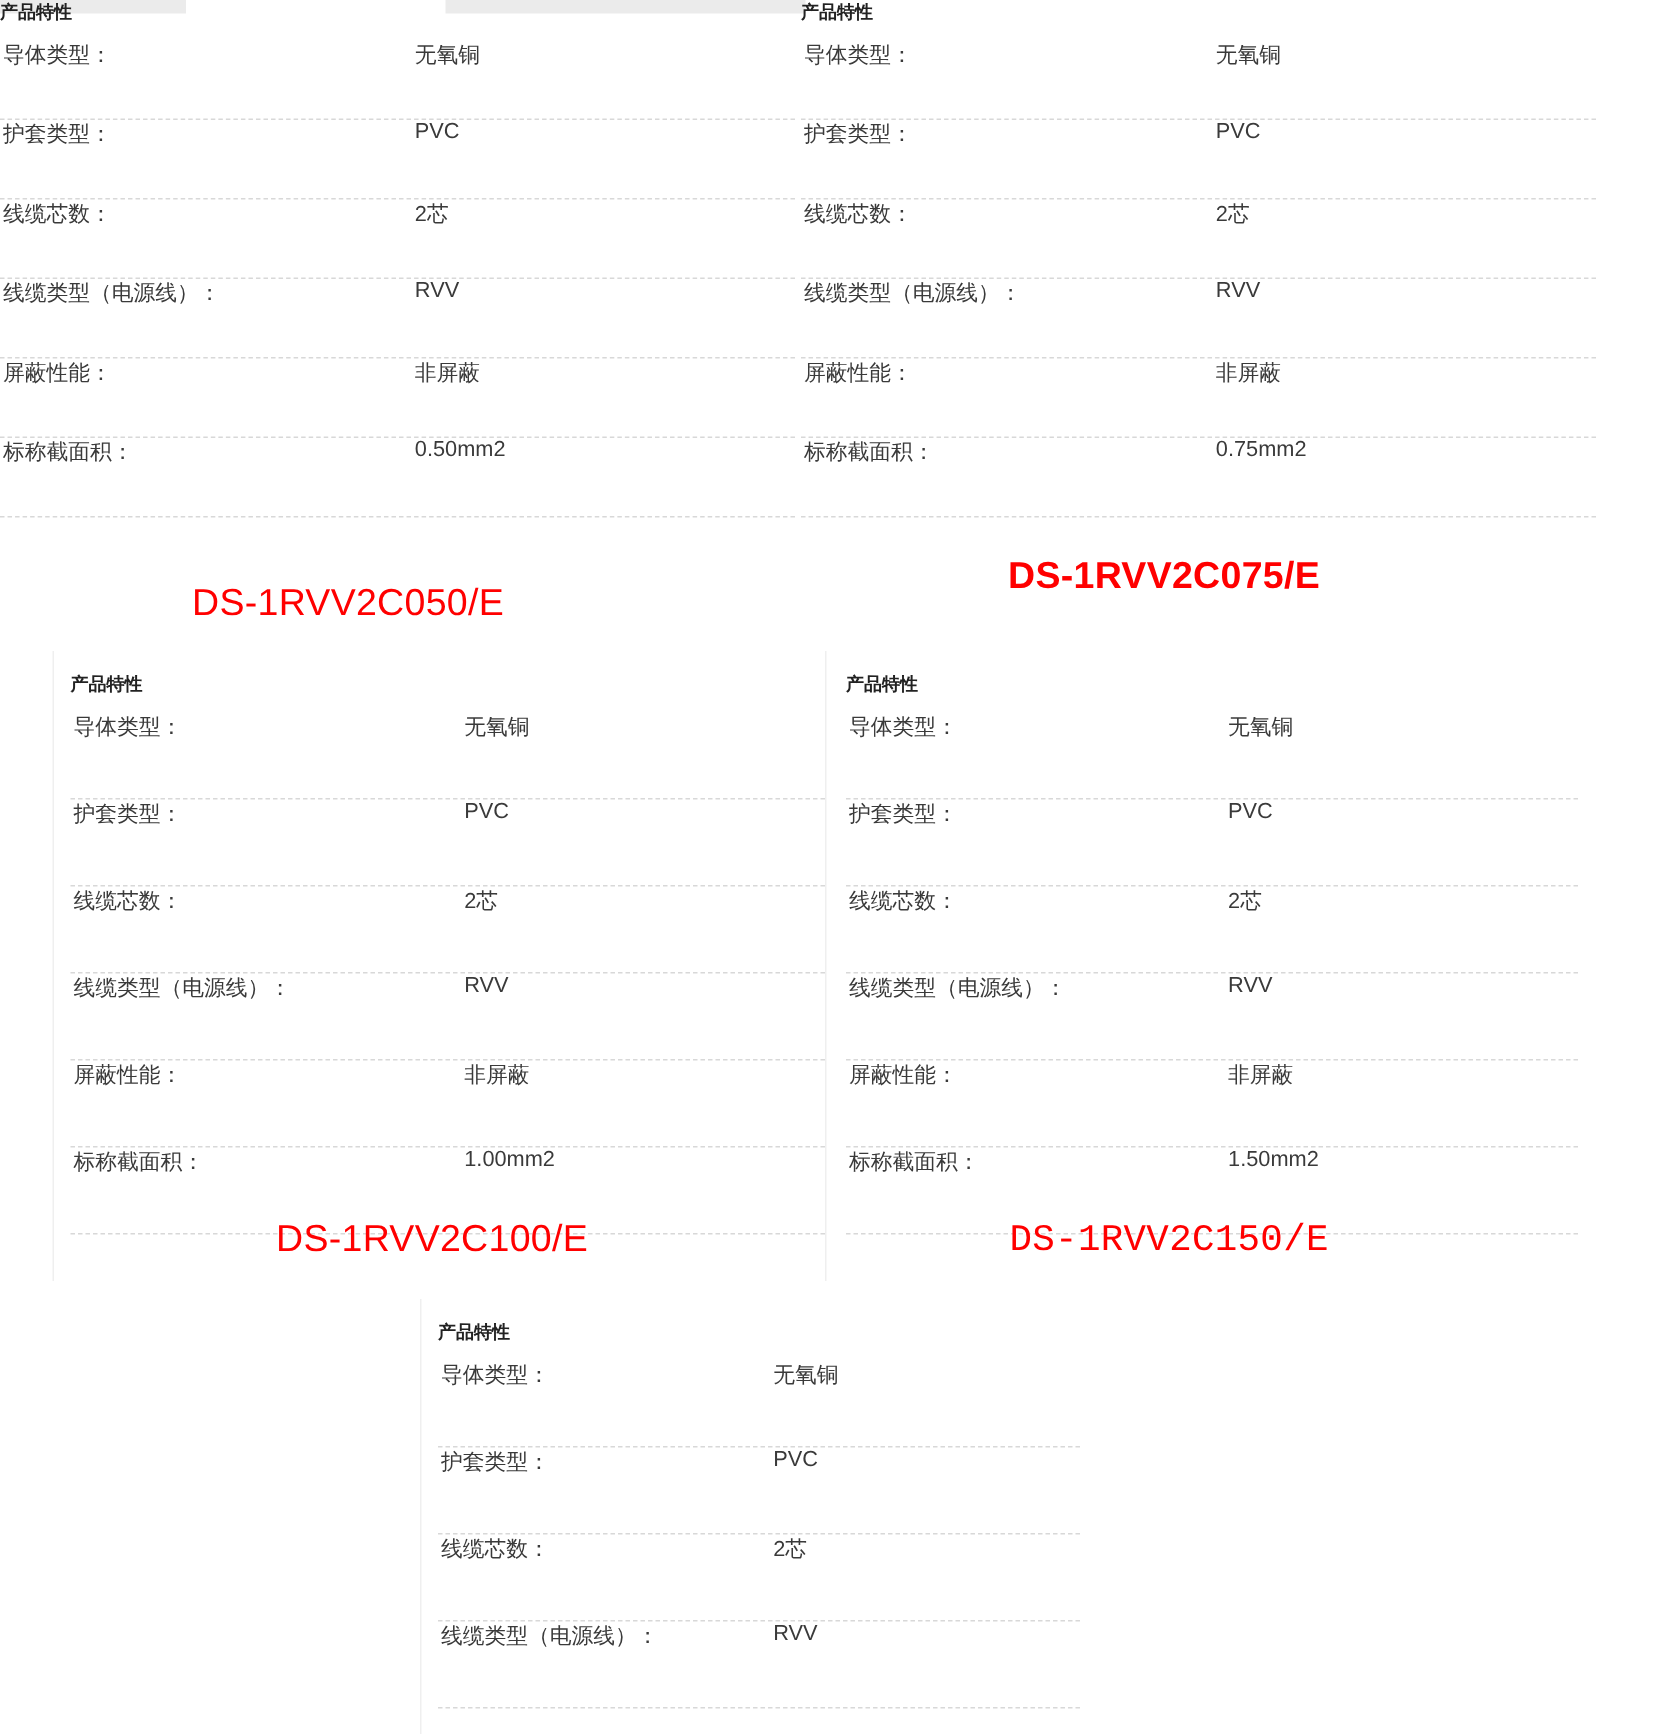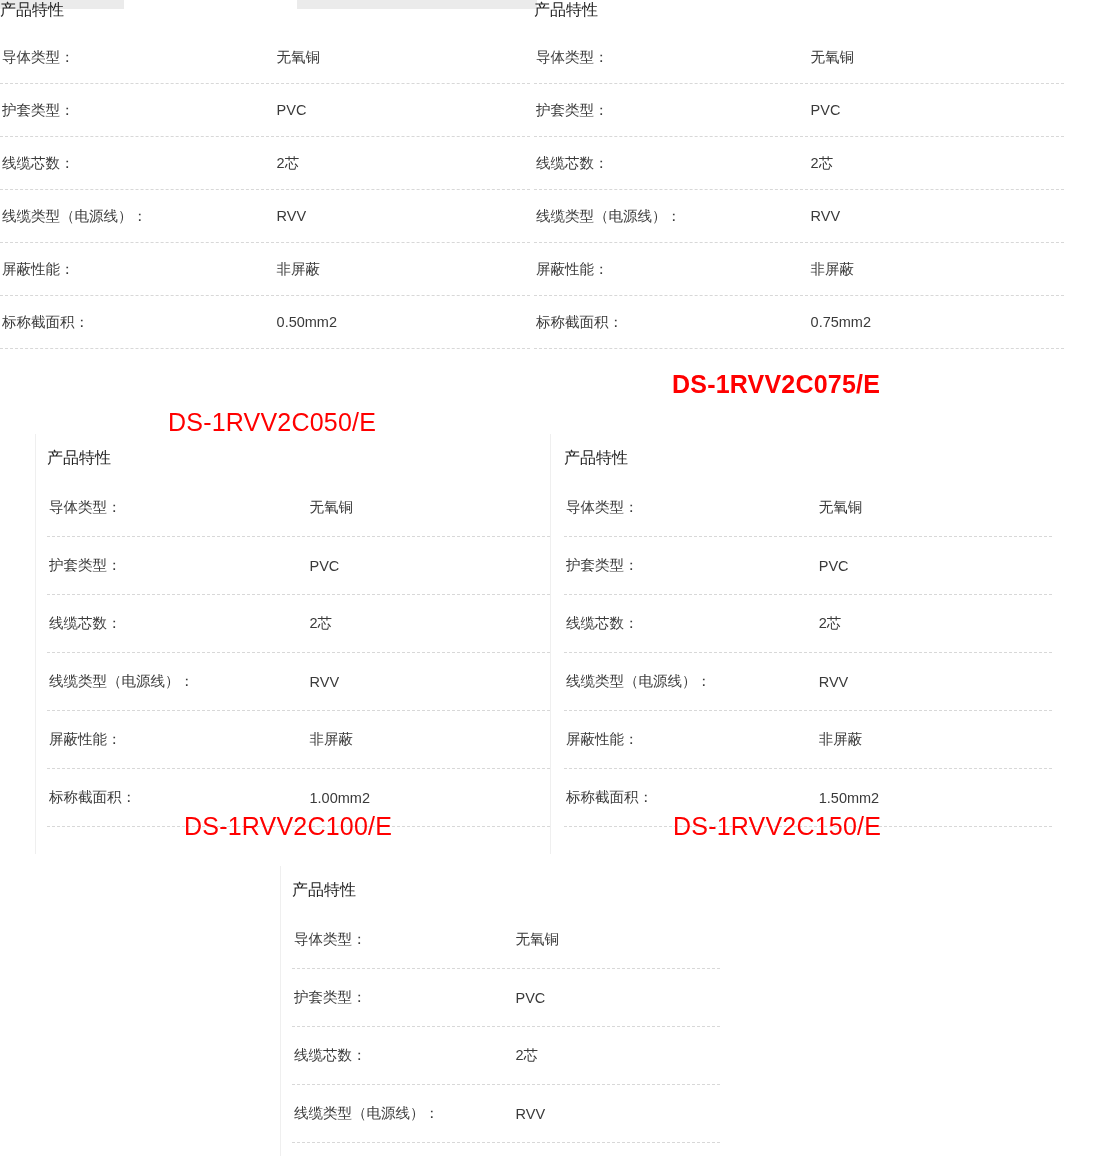--- a/index.html
+++ b/index.html
@@ -15,29 +15,28 @@
     color: #333333;
     overflow: hidden;
   }
 
   .spec-card {
     position: absolute;
     box-sizing: border-box;
   }
 
   .card-title {
-    font-size: 16px;
-    font-weight: normal;
+    font-size: 12px;
+    font-weight: bold;
     color: #222222;
     padding-bottom: 10px;
   }
 
   .spec-row {
     display: flex;
-    align-items: center;
     border-bottom: 1px dashed #d8d8d8;
     height: 52px;
     font-size: 14.5px;
     color: #3a3a3a;
   }
 
   .spec-label {
     width: 52%;
     padding-left: 2px;
     white-space: nowrap;
@@ -69,24 +68,24 @@
   #card-5 { left: 280px; top: 866px; width: 440px; }
 
   #card-3, #card-4 { padding-left: 12px; }
   #card-5 { padding-left: 12px; }
 
   #card-1 .spec-row, #card-2 .spec-row { height: 52px; }
   #card-3 .spec-row, #card-4 .spec-row, #card-5 .spec-row { height: 57px; }
 
   #card-3 .card-title, #card-4 .card-title, #card-5 .card-title { padding-top: 14px; }
 
-  #model-1 { left: 128px; top: 408px; margin-left: 40px; }
+  #model-1 { left: 128px; top: 388px; }
   #model-2 { left: 672px; top: 370px; font-weight: bold; }
   #model-3 { left: 184px; top: 812px; }
-  #model-4 { left: 673px; top: 812px; }
+  #model-4 { left: 673px; top: 812px; font-family: Liberation Mono, monospace; }
 
   #bar-1 { left: 0px; top: 0px; width: 124px; height: 9px; }
   #bar-2 { left: 297px; top: 0px; width: 240px; height: 9px; }
 
   
   .card-edge {
     position: absolute;
     border-left: 1px solid #efefef;
   }
   #edge-1 { left: 35px;  top: 434px; height: 420px; }

